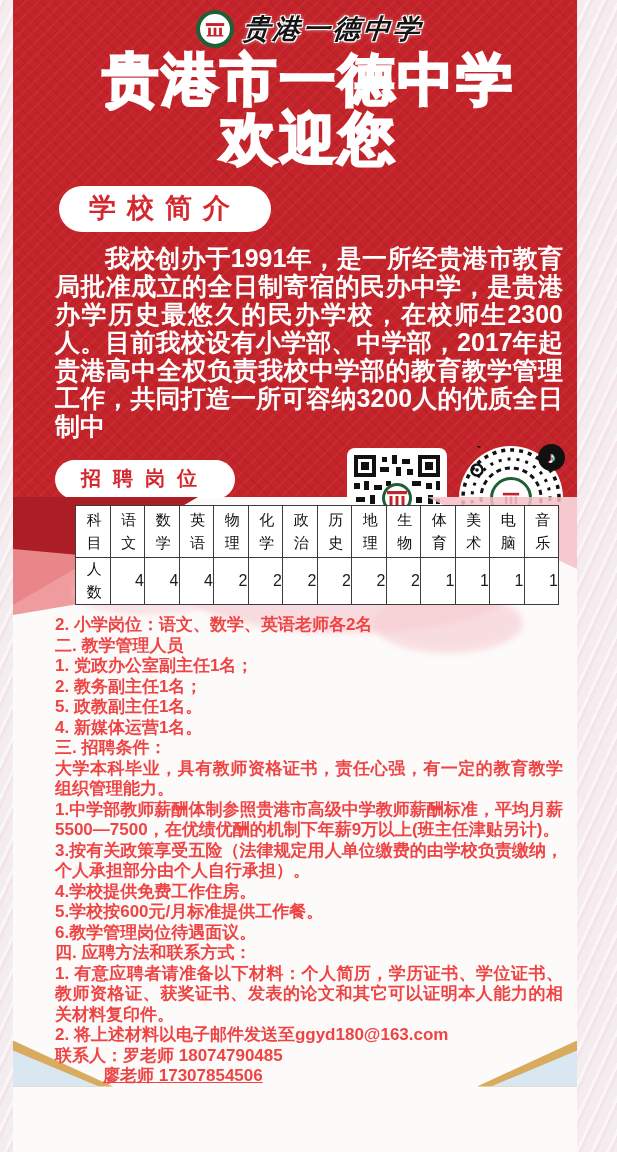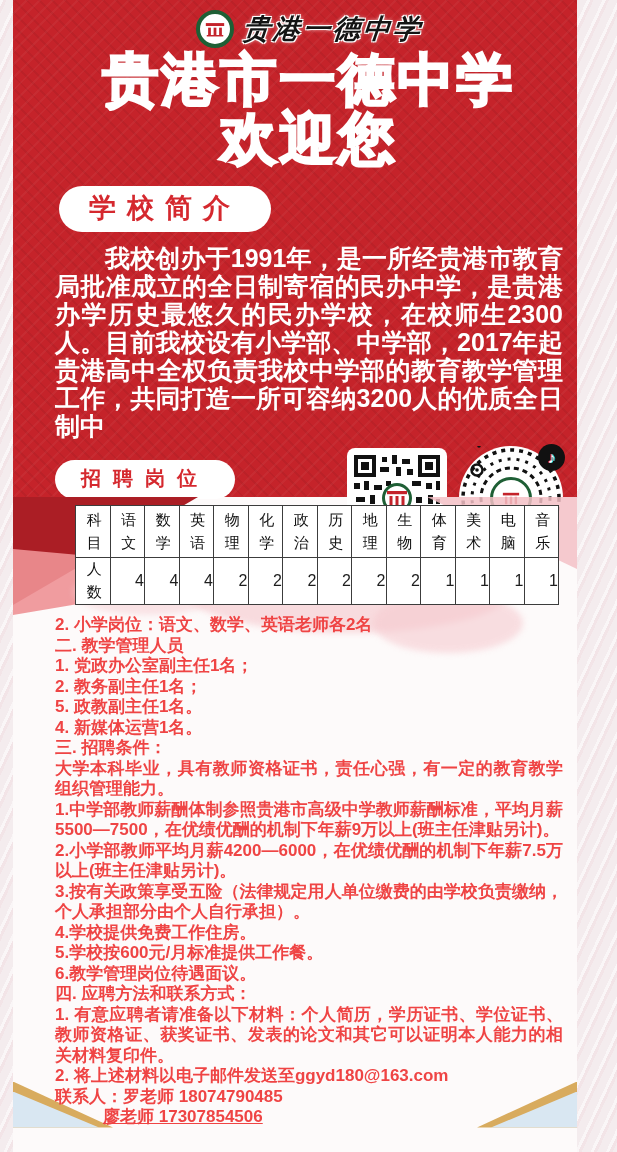--- a/index.html
+++ b/index.html
@@ -336,21 +336,20 @@
     <div class="body-lines">
       <p>2.  小学岗位：语文、数学、英语老师各2名</p>
       <p>二.  教学管理人员</p>
       <p>1.  党政办公室副主任1名；</p>
       <p>2.  教务副主任1名；</p>
       <p>5.  政教副主任1名。</p>
       <p>4.  新媒体运营1名。</p>
       <p>三.  招聘条件：</p>
       <p>大学本科毕业，具有教师资格证书，责任心强，有一定的教育教学组织管理能力。</p>
       <p>1.中学部教师薪酬体制参照贵港市高级中学教师薪酬标准，平均月薪5500—7500，在优绩优酬的机制下年薪9万以上(班主任津贴另计)。</p>
-      <p>2.小学部教师平均月薪4200—6000，在优绩优酬的机制下年薪7.5万以上(班主任津贴另计)。</p>
       <p>3.按有关政策享受五险（法律规定用人单位缴费的由学校负责缴纳，个人承担部分由个人自行承担）。</p>
       <p>4.学校提供免费工作住房。</p>
       <p>5.学校按600元/月标准提供工作餐。</p>
       <p>6.教学管理岗位待遇面议。</p>
       <p>四.  应聘方法和联系方式：</p>
       <p>1.  有意应聘者请准备以下材料：个人简历，学历证书、学位证书、教师资格证、获奖证书、发表的论文和其它可以证明本人能力的相关材料复印件。</p>
       <p>2.  将上述材料以电子邮件发送至ggyd180@163.com</p>
       <p>联系人：罗老师  18074790485</p>
       <p class="indent">廖老师  17307854506</p>
     </div>

